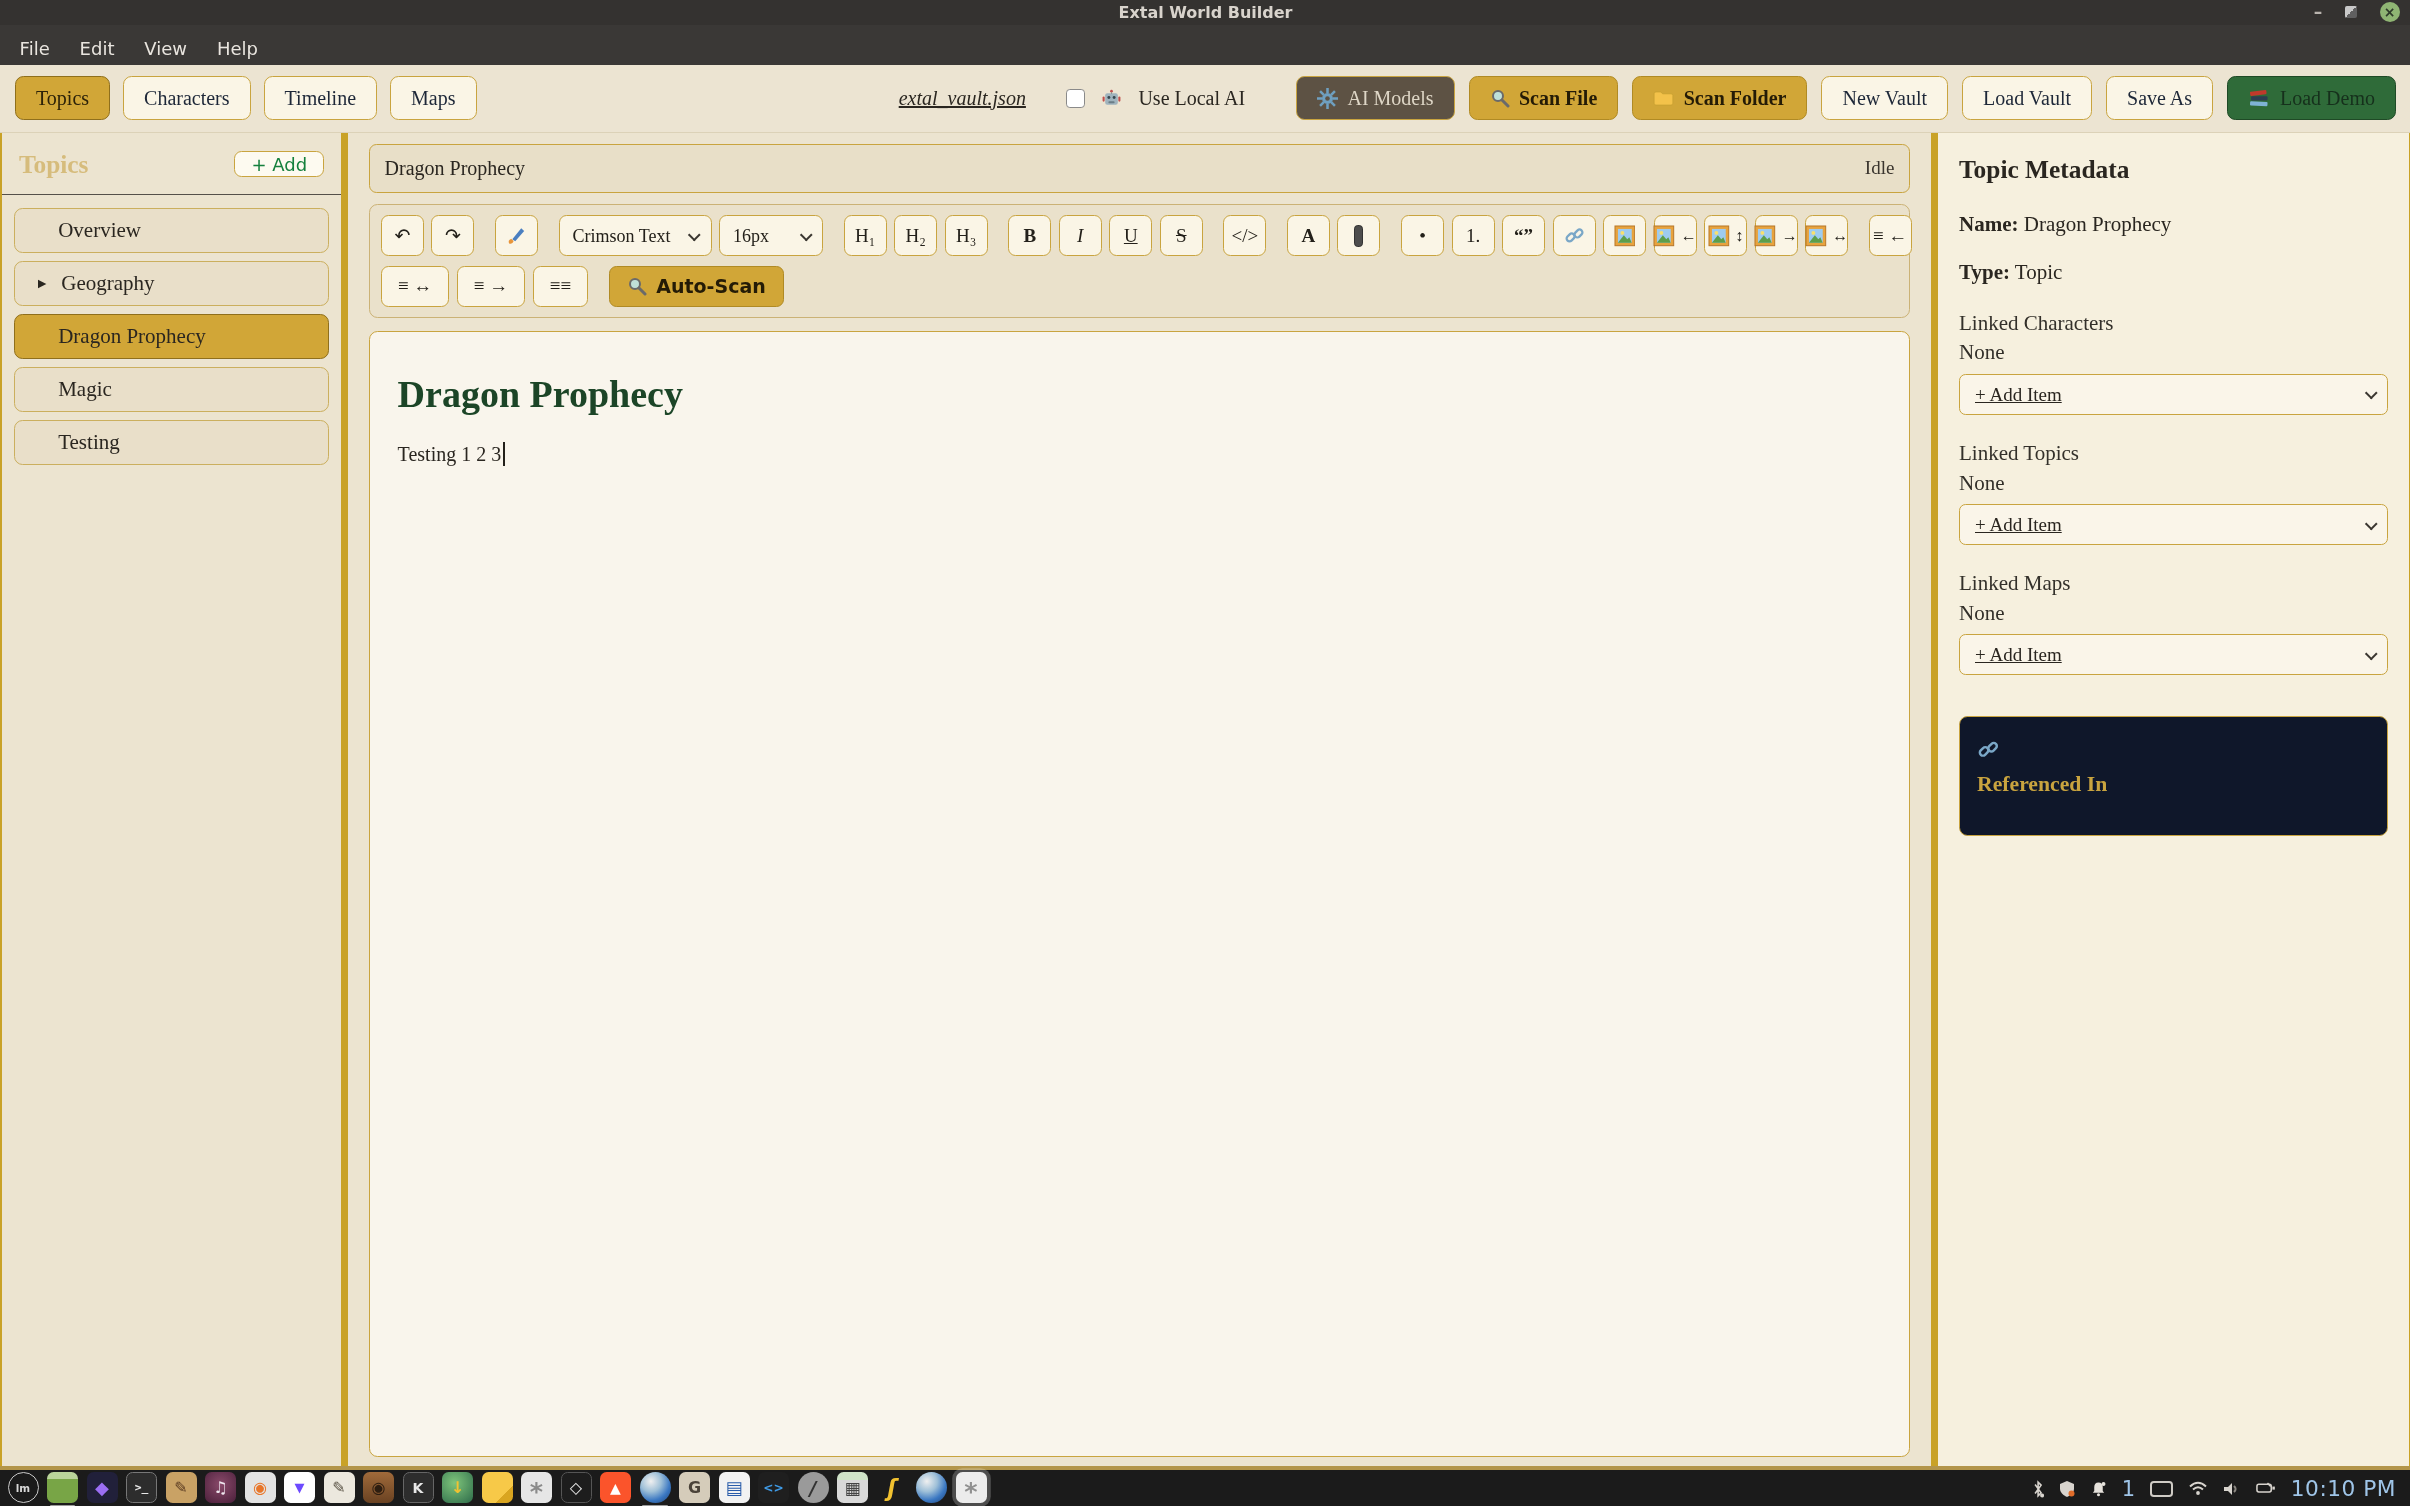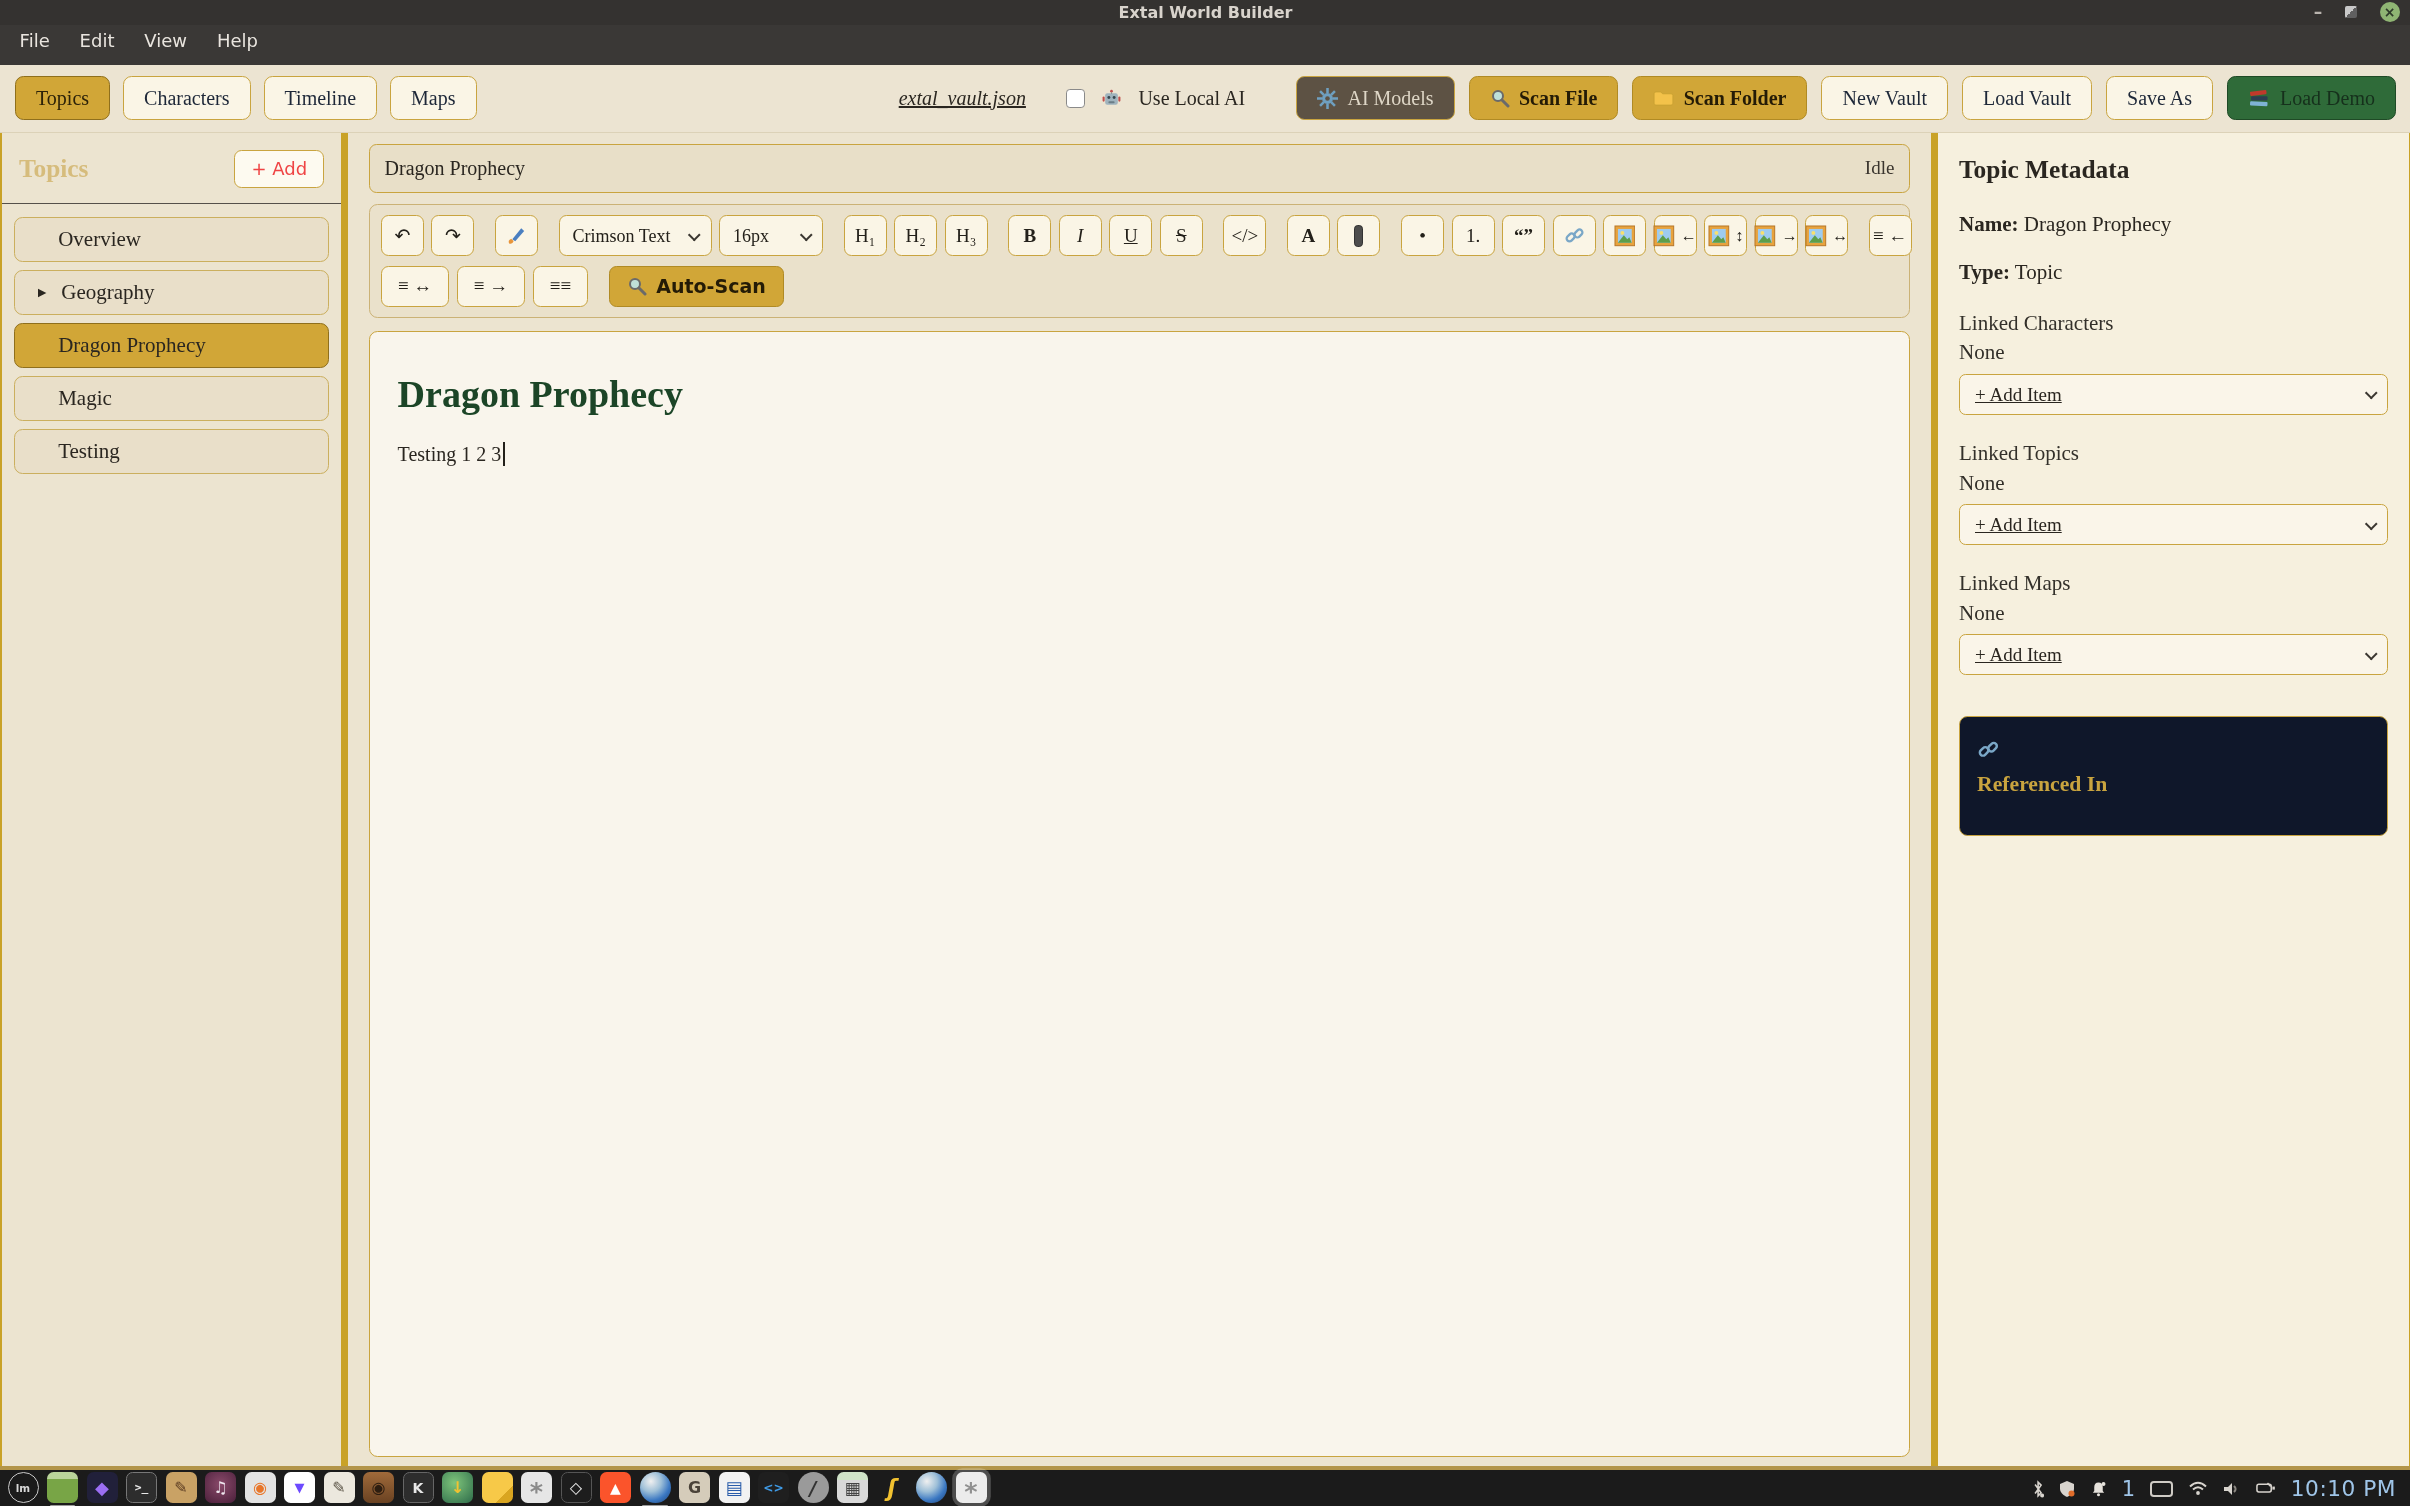--- a/index.html
+++ b/index.html
@@ -8,21 +8,21 @@
 
   
   .titlebar { height:24.5px; background:#343230; position:relative; display:flex; align-items:center; justify-content:center; flex:0 0 auto; }
   .titlebar-title { font:600 16px "DejaVu Sans",sans-serif; color:#d8d3cc; }
   .win-controls { position:absolute; right:11.3px; top:0; height:100%; display:flex; align-items:center; gap:22.6px; }
   .wc-min { color:#b9b4ae; font:700 17px "DejaVu Sans",sans-serif; line-height:9.4px; }
   .wc-max { width:12.2px; height:12.2px; background:linear-gradient(135deg,#c9c9c9 50%,#5f5f5f 50%); border-radius:1.9px; }
   .wc-close { width:20px; height:20px; border-radius:50%; background:#8fb573; color:#2f3b2a; display:flex; align-items:center; justify-content:center; font:700 14px "DejaVu Sans",sans-serif; }
 
   
-  .menubar { height:40px; background:#3a3836; display:flex; align-items:flex-start; padding:0 5.6px; gap:1.9px; flex:0 0 auto; }
+  .menubar { height:40px; background:#3a3836; display:flex; align-items:flex-end; padding:0 5.6px; gap:1.9px; flex:0 0 auto; }
   .menu-item { color:#e9e5df; font:400 18px "DejaVu Sans",sans-serif; padding:5.6px 14px; border-radius:3.8px; cursor:pointer; }
 
   
   .app-toolbar { height:68px; background:#ece4d2; display:flex; align-items:center; padding:0 15px; border-bottom:0.9px solid #dcd2b8; flex:0 0 auto; }
   .tabs { display:flex; gap:13px; }
   .btn { display:inline-flex; align-items:center; justify-content:center; gap:9.4px; height:44px; padding:0 20px; border-radius:8.5px; border:1.4px solid #c9a43f; background:#faf5e6; color:#1d2738; font:400 20px "Liberation Serif",serif; cursor:pointer; white-space:nowrap; }
   .btn.active-tab { background:#d1a637; border-color:#8f6f1c; color:#2c2208; }
   .btn.dark { background:#5d5244; color:#ded6c6; border-color:#c9a43f; }
   .btn.gold { background:#d1a637; border-color:#b08a24; font-weight:700; color:#241b06; }
   .btn.green { background:#2f6b39; border-color:#1f4a26; color:#16301c; }
@@ -33,21 +33,21 @@
   .right-group { display:flex; align-items:center; gap:14px; margin-left:51px; }
 
   
   .main { flex:1 1 auto; display:flex; border-left:2.8px solid #c9a227; border-right:2.8px solid #c9a227; min-height:0; }
   .gold-div { width:6.6px; background:#c9a227; flex:0 0 auto; }
 
   
   .sidebar { width:339px; background:#ece4d0; padding:17px 12.2px; display:flex; flex-direction:column; flex:0 0 auto; }
   .side-head { display:flex; align-items:center; justify-content:space-between; padding:0 4.7px; }
   .side-title { font:700 25.4px "Liberation Serif",serif; color:#d6bc7c; }
-  .add-btn { height:38px; padding:0 16px; border:1.4px solid #c9a43f; border-radius:7.5px; background:#fdfaf0; font:400 18px "DejaVu Sans",sans-serif; color:#ef4444; display:flex; align-items:center; cursor:pointer; }
+  .add-btn { height:26px; padding:0 16px; border:1.4px solid #c9a43f; border-radius:7.5px; background:#fdfaf0; font:400 18px "DejaVu Sans",sans-serif; color:#15803d; display:flex; align-items:center; cursor:pointer; }
   .side-divider { height:0.9px; background:#55504a; margin:15px -12.2px 14px; }
   .side-list { display:flex; flex-direction:column; gap:8px; }
   .side-item { height:45px; display:flex; align-items:center; padding-left:43px; background:#e9dfc9; border:1.4px solid #cbaf5e; border-radius:8.5px; font:400 21px "Liberation Serif",serif; color:#2a2620; cursor:pointer; }
   .side-item.expandable { padding-left:20px; gap:12.2px; }
   .side-item .tri { font-size:14px; color:#2a2620; }
   .side-item.selected { background:#d1a637; border-color:#8f6f1c; }
 
   
   .center { flex:1 1 auto; background:#ece4d0; padding:11.3px 21px 9.4px; display:flex; flex-direction:column; min-width:0; }
   .editor-titlebar { height:49px; background:#e8dfc8; border:1.9px solid #c9a43f; border-radius:7.5px; display:flex; align-items:center; padding:0 15px; gap:11.3px; flex:0 0 auto; }

